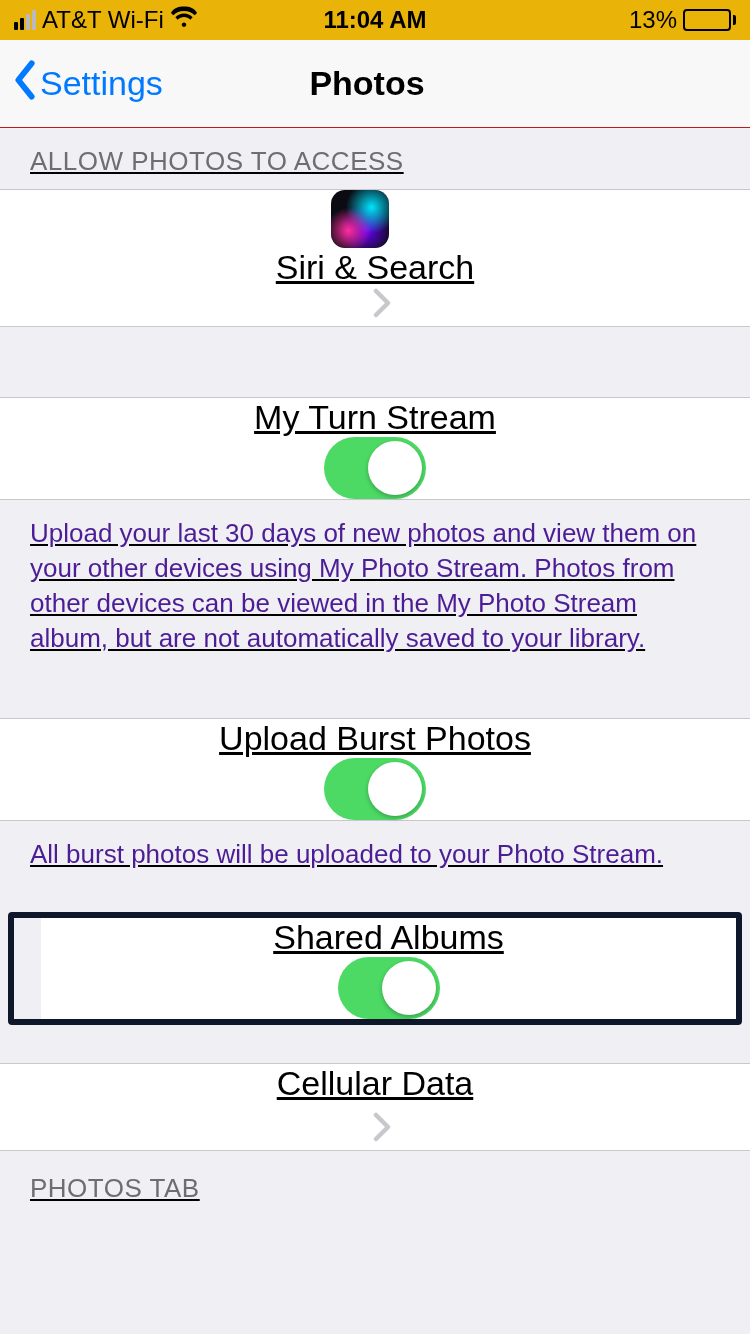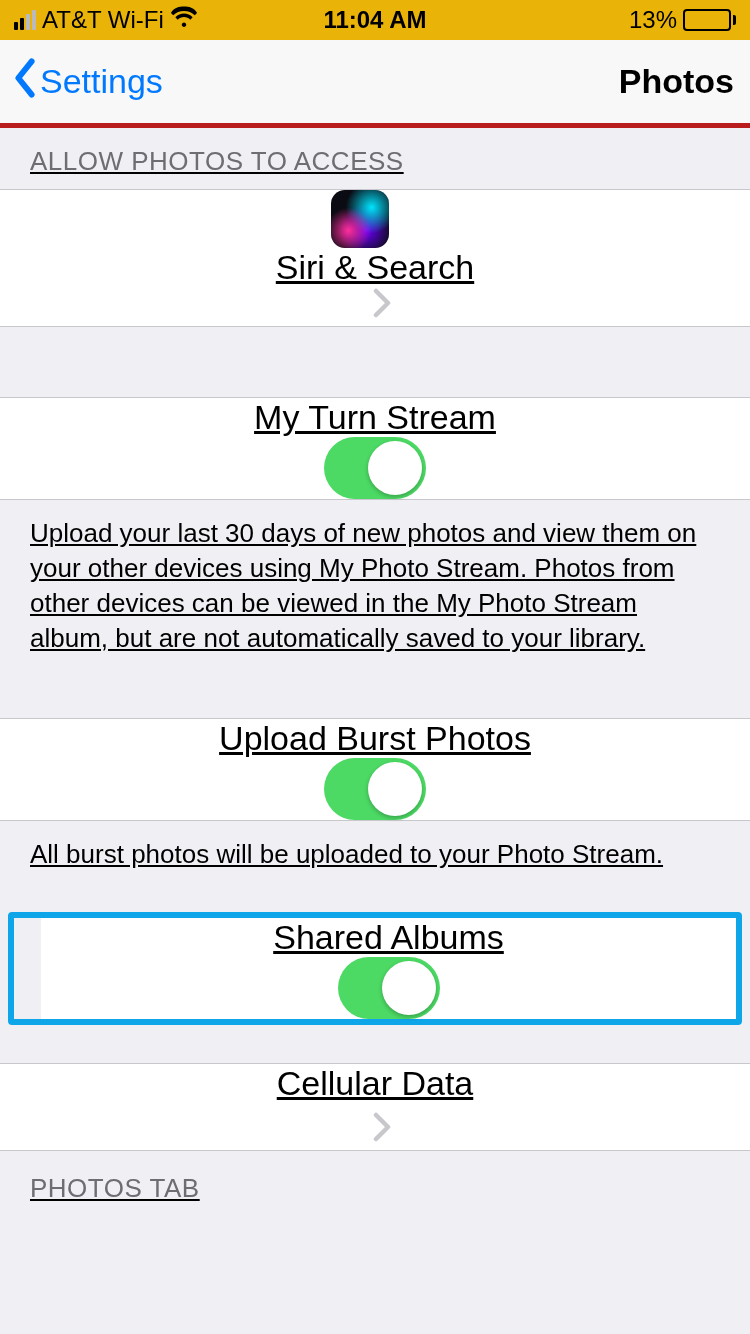--- a/index.html
+++ b/index.html
@@ -29,32 +29,32 @@
   .signal-bars span { width: 4px; background:#000; display:inline-block; border-radius:1px;}
   .signal-bars span.dim { background:#b9b9be; }
   .wifi-icon svg { width:28px; height:22px; }
   .battery { display:inline-flex; align-items:center; }
   .battery-body { width:48px; height:22px; border:2px solid #000; border-radius:4px; position:relative; padding:2px; }
   .battery-fill { background:#000; height:100%; width:87%; border-radius:1px;}
   .battery-tip { width:3px; height:10px; background:#000; margin-left:2px; border-radius:0 2px 2px 0;}
   .nav-bar {
     height: 88px;
     background: #f8f8f8;
-    border-bottom: 5px solid #b91c1c;
+    border-bottom: 1px solid #b91c1c;
     position: relative;
     display:flex; align-items:center;
   }
   .back-button {
     display:flex; align-items:center; gap:2px;
     color:#0079ff; font-size:34px; padding-left:12px;
     cursor:pointer;
   }
   .back-chevron svg { width:26px; height:40px; }
   .nav-title {
-    position:absolute; left:0; right:16px; text-align:right;
+    position:absolute; left:0; right:16px; text-align:center;
     font-size:34px; font-weight:600; color:#000;
   }
   .content {
     height: calc(1334px - 40px - 88px);
     overflow:hidden;
     text-decoration:underline;
   }
   .section-header {
     font-size:26px; color:#6d6d72; letter-spacing:0.5px;
     padding: 38px 30px 12px 30px;
@@ -80,37 +80,37 @@
   .siri-gradient {
     width:100%; height:100%;
     background: radial-gradient(circle at 30% 70%, #ff2d9c 0%, transparent 40%),
                 radial-gradient(circle at 70% 30%, #00e5ff 0%, transparent 45%),
                 radial-gradient(circle at 60% 70%, #6a00ff 0%, transparent 50%),
                 #0b0b14;
   }
   .chevron-right svg { width:18px; height:30px; }
   .chevron-right { color:#c7c7cc; margin-left:14px; }
   .footer-text {
-    font-size:26px; color:#000000;
+    font-size:26px; color:#4c1d95;
     padding: 16px 30px 24px 30px;
     line-height:1.35;
   }
   .spacer { height:70px; }
   .spacer-sm { height:38px; }
   .toggle {
     width:102px; height:62px; border-radius:31px;
     background:#4cd964; position:relative; flex:0 0 auto;
   }
   .toggle::after {
     content:""; position:absolute; right:4px; top:4px;
     width:54px; height:54px; border-radius:50%;
     background:#fff; box-shadow:0 2px 4px rgba(0,0,0,0.25);
   }
   .highlight-box {
-    border:6px solid #0ea5e9;
+    border:6px solid #0f172a;
     margin:0 8px;
     border-radius:4px;
     padding-left:27px;
   }
   .highlight-box .cell {
     border-top:none; border-bottom:none;
     padding:0 22px;
   }
 </style>
 </head>

